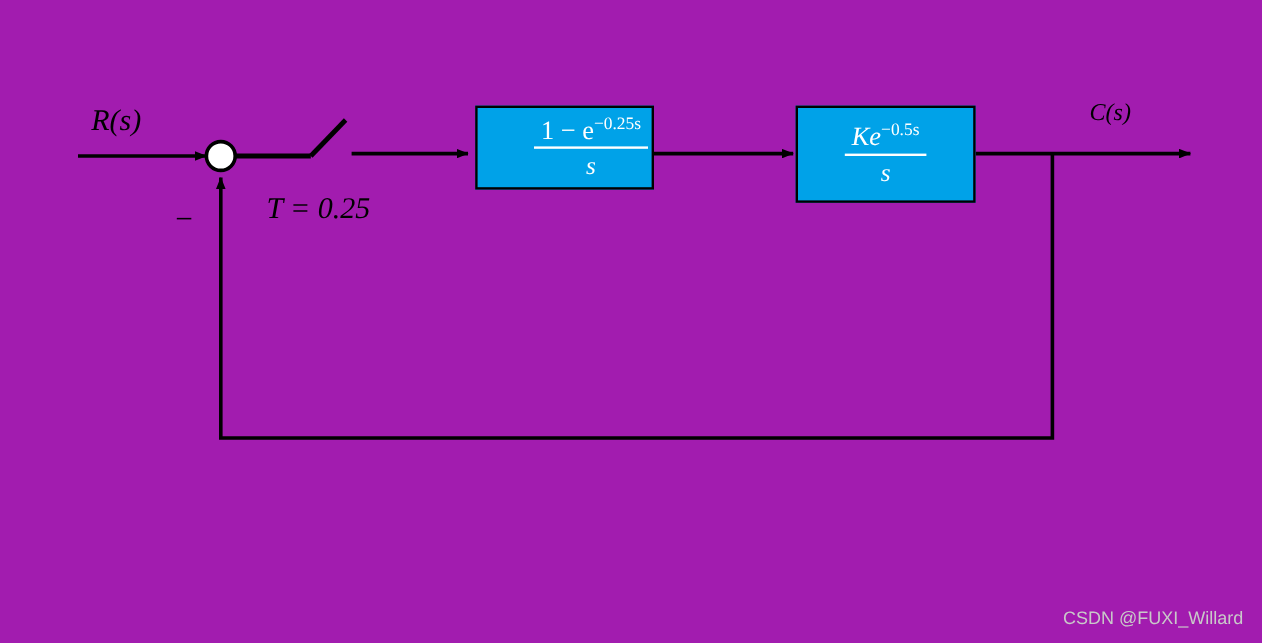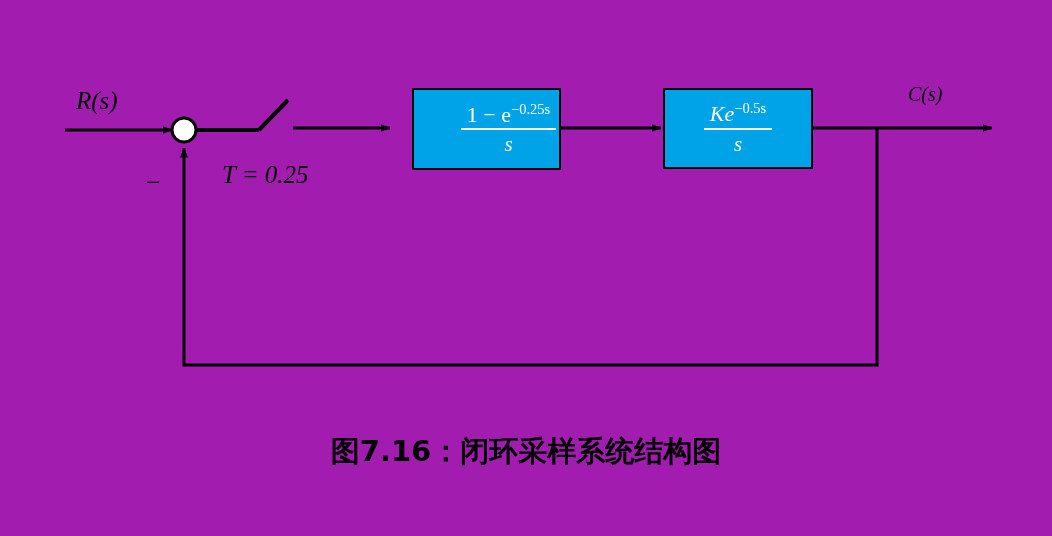--- a/index.html
+++ b/index.html
@@ -66,24 +66,24 @@
     position: absolute;
     box-sizing: border-box;
     background: #00a2e8;
     border: 2px solid #000000;
     display: flex;
     align-items: center;
     justify-content: center;
     color: #ffffff;
   }
   #block-zoh {
-    left: 412px;
+    left: 396px;
     top: 88px;
     width: 149px;
-    height: 82px;
+    height: 70px;
     padding-left: 44px;
   }
   #block-plant {
     left: 663px;
     top: 88px;
     width: 150px;
     height: 81px;
   }
   .frac {
     display: inline-flex;
@@ -179,16 +179,16 @@
   </div>
 
   <div class="tf-block" id="block-plant">
     <div class="frac">
       <div class="num"><span class="math-italic">Ke</span><sup>−0.5s</sup></div>
       <div class="bar"></div>
       <div class="den">s</div>
     </div>
   </div>
 
-  <div id="caption">图7.16：闭环采样系统结构图</div>
 
+  <div id="watermark">CSDN @FUXI_Willard</div>
 
 </div>
 
 </body></html>

